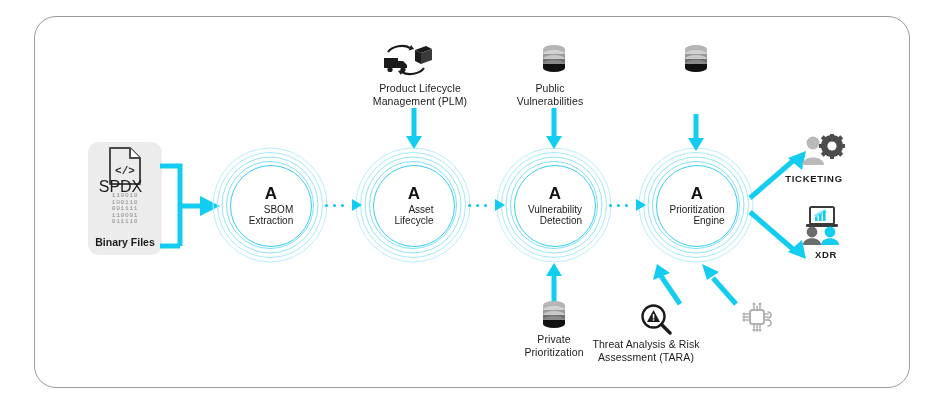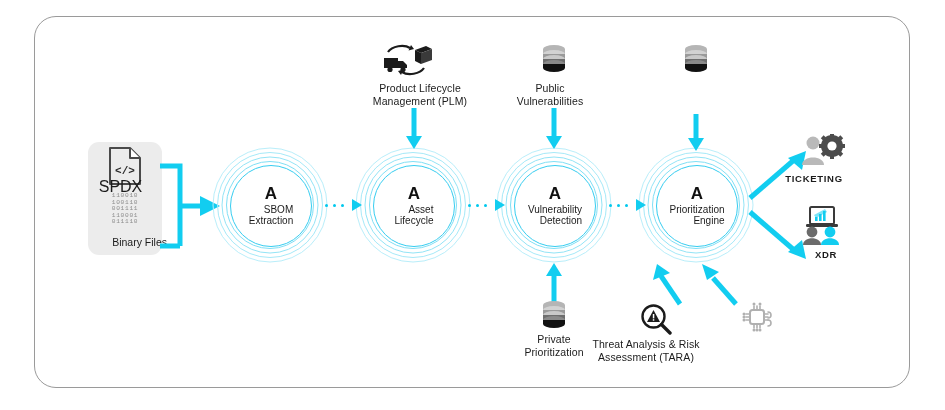--- a/index.html
+++ b/index.html
@@ -18,21 +18,21 @@
   #src-card{
     position:absolute;left:88px;top:142px;width:74px;height:113px;
     background:#ececec;border-radius:11px;
   }
   #spdx-label{position:absolute;left:88px;top:178px;width:65px;font-size:16px;text-align:center;color:#1b1b1b;}
   #binary-block{
     position:absolute;left:88px;top:193px;width:74px;text-align:center;
     font-family:"Liberation Mono",monospace;font-size:6.2px;line-height:6.6px;
     color:#8d8d8d;letter-spacing:.7px;
   }
-  #binfiles-label{position:absolute;left:83px;top:236px;width:84px;font-size:10.5px;text-align:right;color:#1b1b1b;font-weight:400;}
+  #binfiles-label{position:absolute;left:83px;top:236px;width:84px;font-size:10.5px;text-align:center;color:#1b1b1b;font-weight:700;}
   
   .node{position:absolute;width:116px;height:116px;}
   .node .rings{position:absolute;inset:0;}
   .node .core{
     position:absolute;left:18px;top:18px;width:80px;height:80px;border-radius:50%;
     background:#fff;border:1px solid #37cdf0;
     display:flex;flex-direction:column;align-items:center;justify-content:center;
   }
   .node .mark{font-size:17px;font-weight:700;color:#111;line-height:15px;margin-bottom:3px;letter-spacing:0;}
   .node .ntext{font-size:10px;line-height:11.4px;text-align:right;color:#1b1b1b;white-space:pre-line;}

